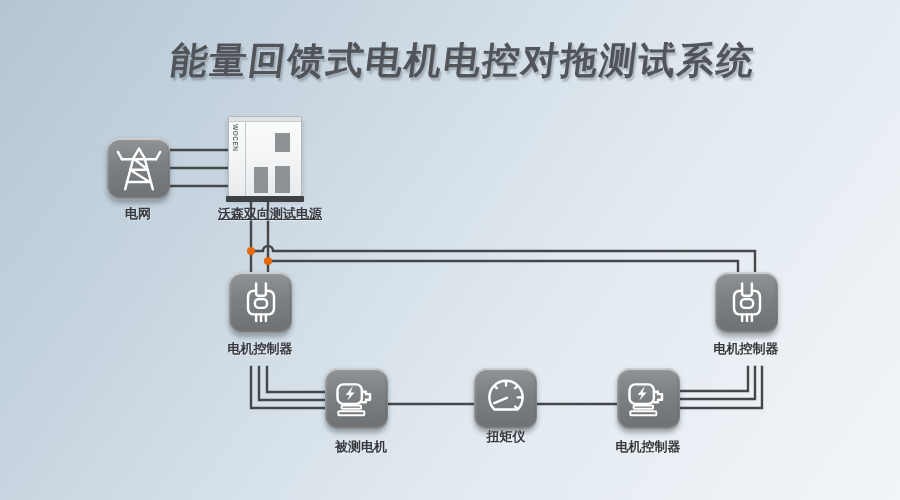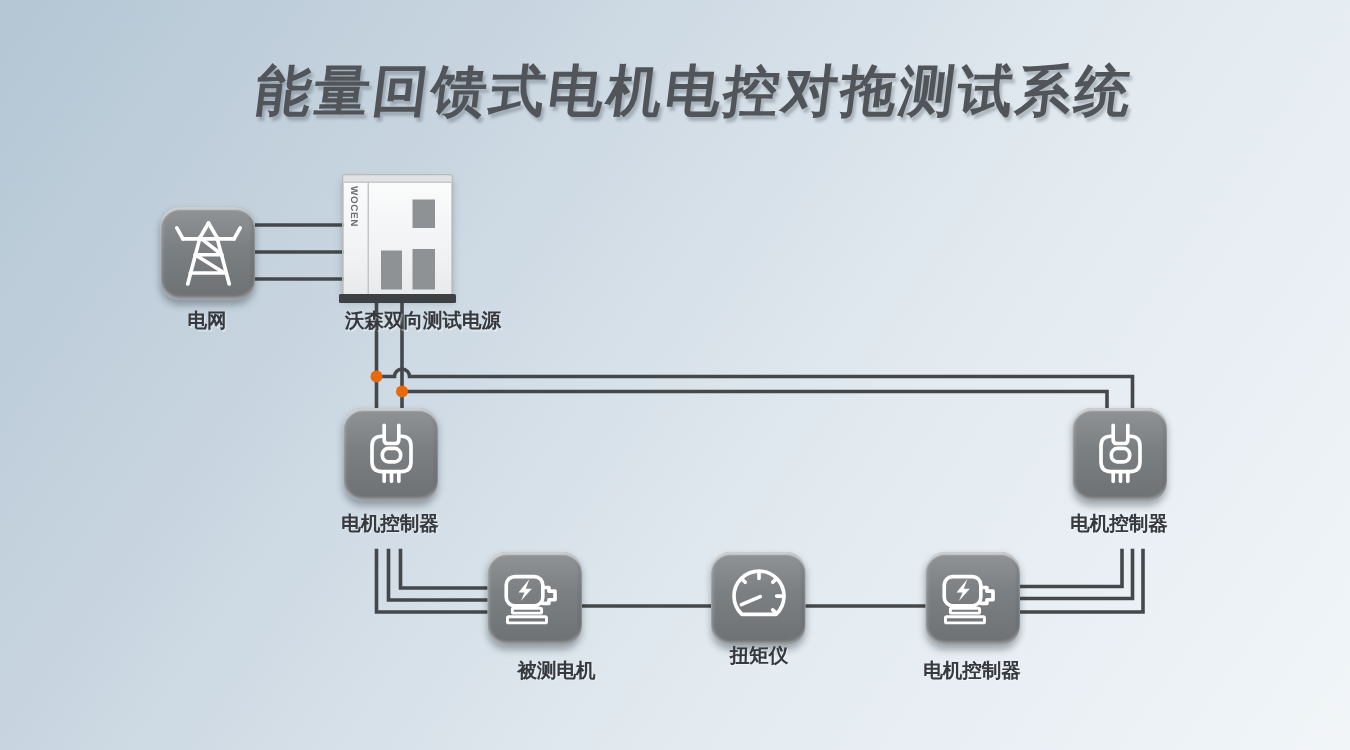--- a/index.html
+++ b/index.html
@@ -126,21 +126,21 @@
     <div class="cab-body">
       <div class="cab-top"></div>
       <div class="cab-divider"></div>
       <div class="cab-brand">WOCEN</div>
       <div class="cab-rect r1"></div>
       <div class="cab-rect r2"></div>
       <div class="cab-rect r3"></div>
     </div>
     <div class="cab-base"></div>
   </div>
-  <div class="lbl" style="left:282px; top:205px;">沃森双向测试电源</div>
+  <div class="lbl" style="left:270px; top:205px;text-decoration:underline;">沃森双向测试电源</div>
 
   <div class="node" style="left:229px; top:272px;">
     <svg viewBox="0 0 64 64">
       <g class="glyph" stroke-width="3.2">
         <path d="M26,17 H24 Q16,17 16,25 V38 Q16,46 24,46 H40 Q48,46 48,38 V25 Q48,17 40,17 H38 V20 Q38,23 35,23 H29 Q26,23 26,20 Z"></path>
         <path d="M26,16 V8"></path>
         <path d="M38,16 V8"></path>
         <rect x="24.5" y="27" width="15" height="11" rx="5"></rect>
         <path d="M26,46 V54"></path>
         <path d="M32,46 V54"></path>
@@ -169,21 +169,21 @@
     <svg viewBox="0 0 64 64">
       <g class="glyph">
         <rect x="8" y="14" width="30" height="24" rx="7"></rect>
         <path d="M38,23 H43 V26 H48 V33 H43 V36 H38"></path>
         <rect x="13" y="40" width="24" height="4" rx="1" stroke-width="2.4"></rect>
         <rect x="9" y="47" width="32" height="5" rx="1" stroke-width="2.4"></rect>
       </g>
       <polygon class="glyph-fill" points="27,16 18,27 23,27 20,34 29,24 24,24"></polygon>
     </svg>
   </div>
-  <div class="lbl" style="left:371px; top:438px;text-align:center;">被测电机</div>
+  <div class="lbl" style="left:361px; top:438px;text-align:center;">被测电机</div>
 
   <div class="node" style="left:474px; top:368px;">
     <svg viewBox="0 0 64 64">
       <g class="glyph" stroke-width="3.2">
         <path d="M18,45 A20.5,20.5 0 1 1 46,45 Z"></path>
       </g>
       <g class="glyph" stroke-width="2.4">
         <path d="M32,11.5 V15.5"></path>
         <path d="M18.6,16.6 L20.7,18.7"></path>
         <path d="M45.4,16.6 L43.3,18.7"></path>

